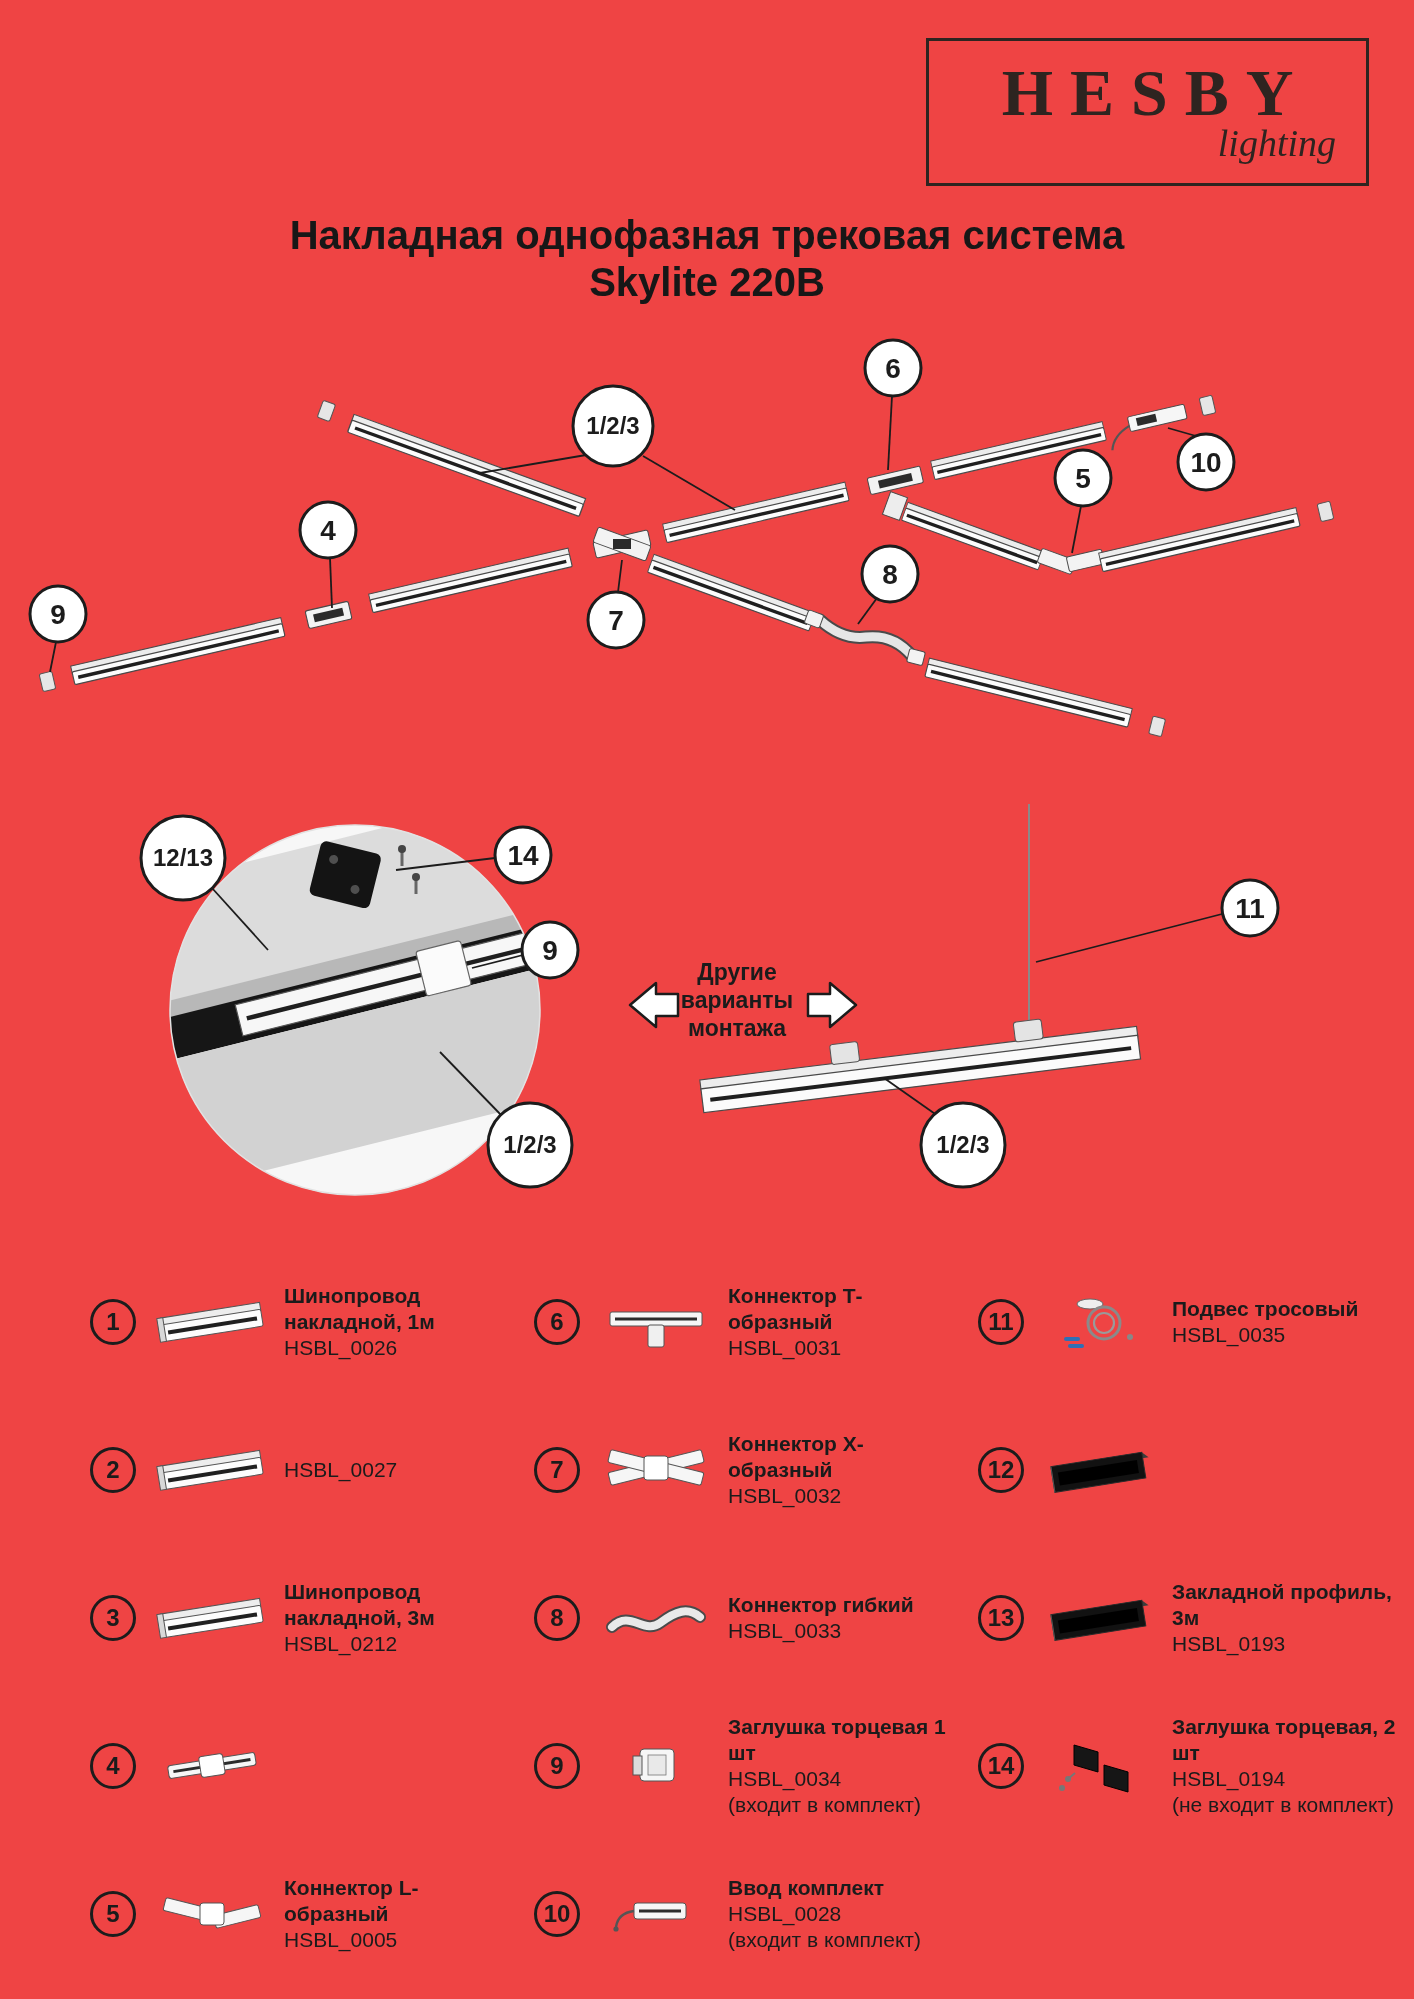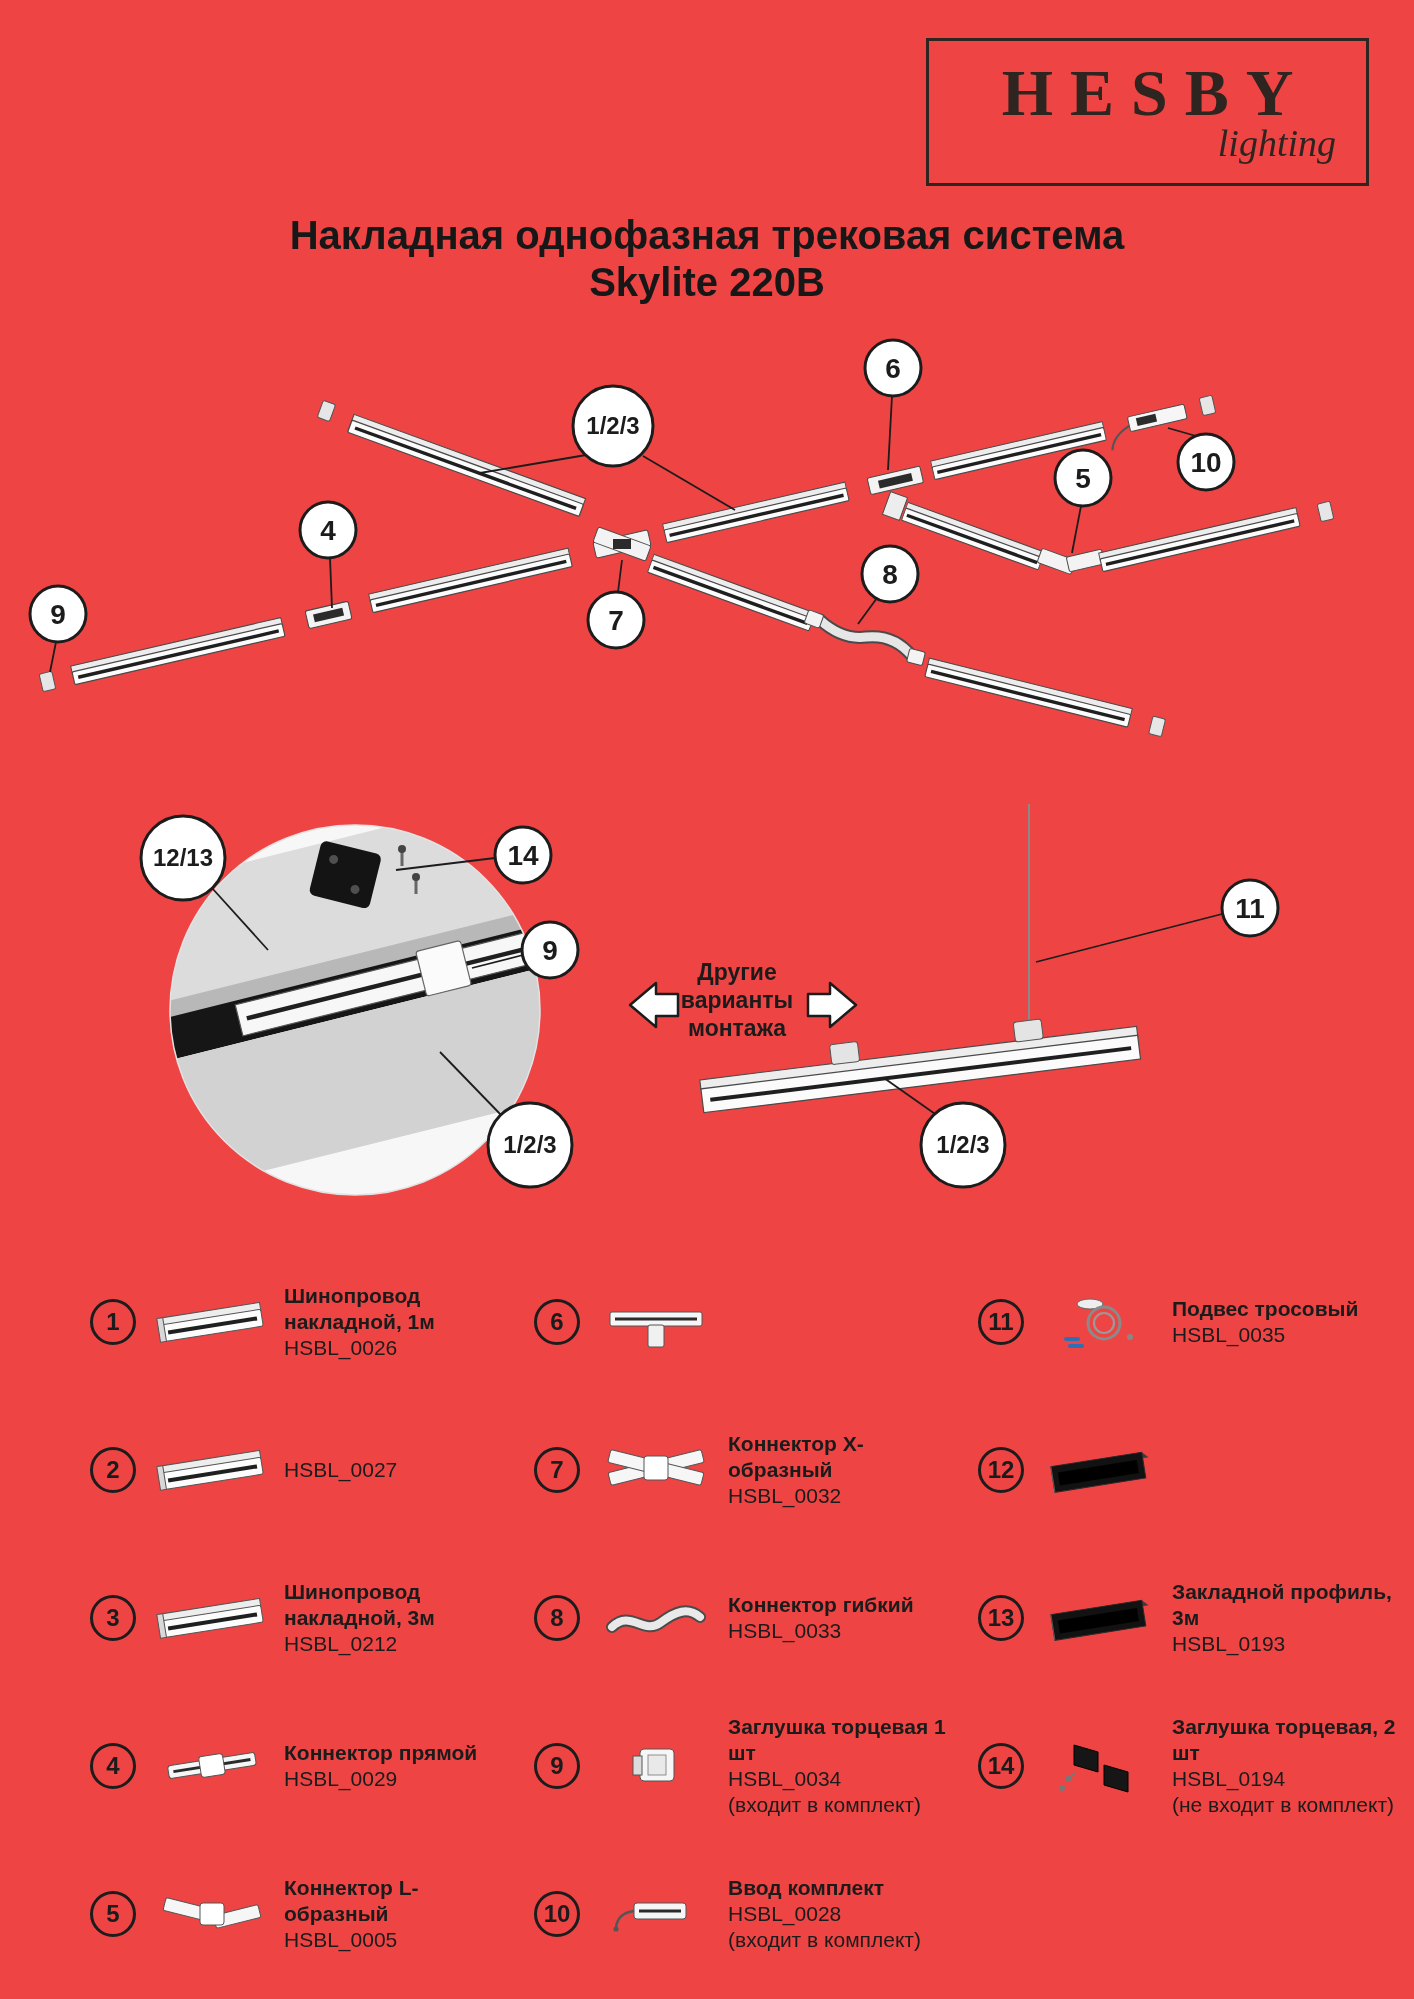--- a/index.html
+++ b/index.html
@@ -343,43 +343,43 @@
         <div class="ltext">
             <div class="lname">Шинопровод накладной, 3м</div>
           <div class="lcode">HSBL_0212</div>
           </div>
       </div>
       <div class="legend-item">
         <div class="lnum">4</div>
         <svg class="lthumb">
             <use href="#th-conn-straight"></use>
           </svg>
-        <div class="ltext">
-            <div class="lname">Коннектор прямой</div>
-          <div class="lcode">HSBL_0029</div>
-          </div>
       </div>
       <div class="legend-item">
         <div class="lnum">5</div>
         <svg class="lthumb">
             <use href="#th-conn-L"></use>
           </svg>
         <div class="ltext">
             <div class="lname">Коннектор L-образный</div>
           <div class="lcode">HSBL_0005</div>
           </div>
       </div>
     </div>
 
     <div class="legend-col">
       <div class="legend-item">
         <div class="lnum">6</div>
         <svg class="lthumb">
             <use href="#th-conn-T"></use>
           </svg>
+        <div class="ltext">
+            <div class="lname">Коннектор Т-образный</div>
+          <div class="lcode">HSBL_0031</div>
+          </div>
       </div>
       <div class="legend-item">
         <div class="lnum">7</div>
         <svg class="lthumb">
             <use href="#th-conn-X"></use>
           </svg>
         <div class="ltext">
             <div class="lname">Коннектор X-образный</div>
           <div class="lcode">HSBL_0032</div>
           </div>

